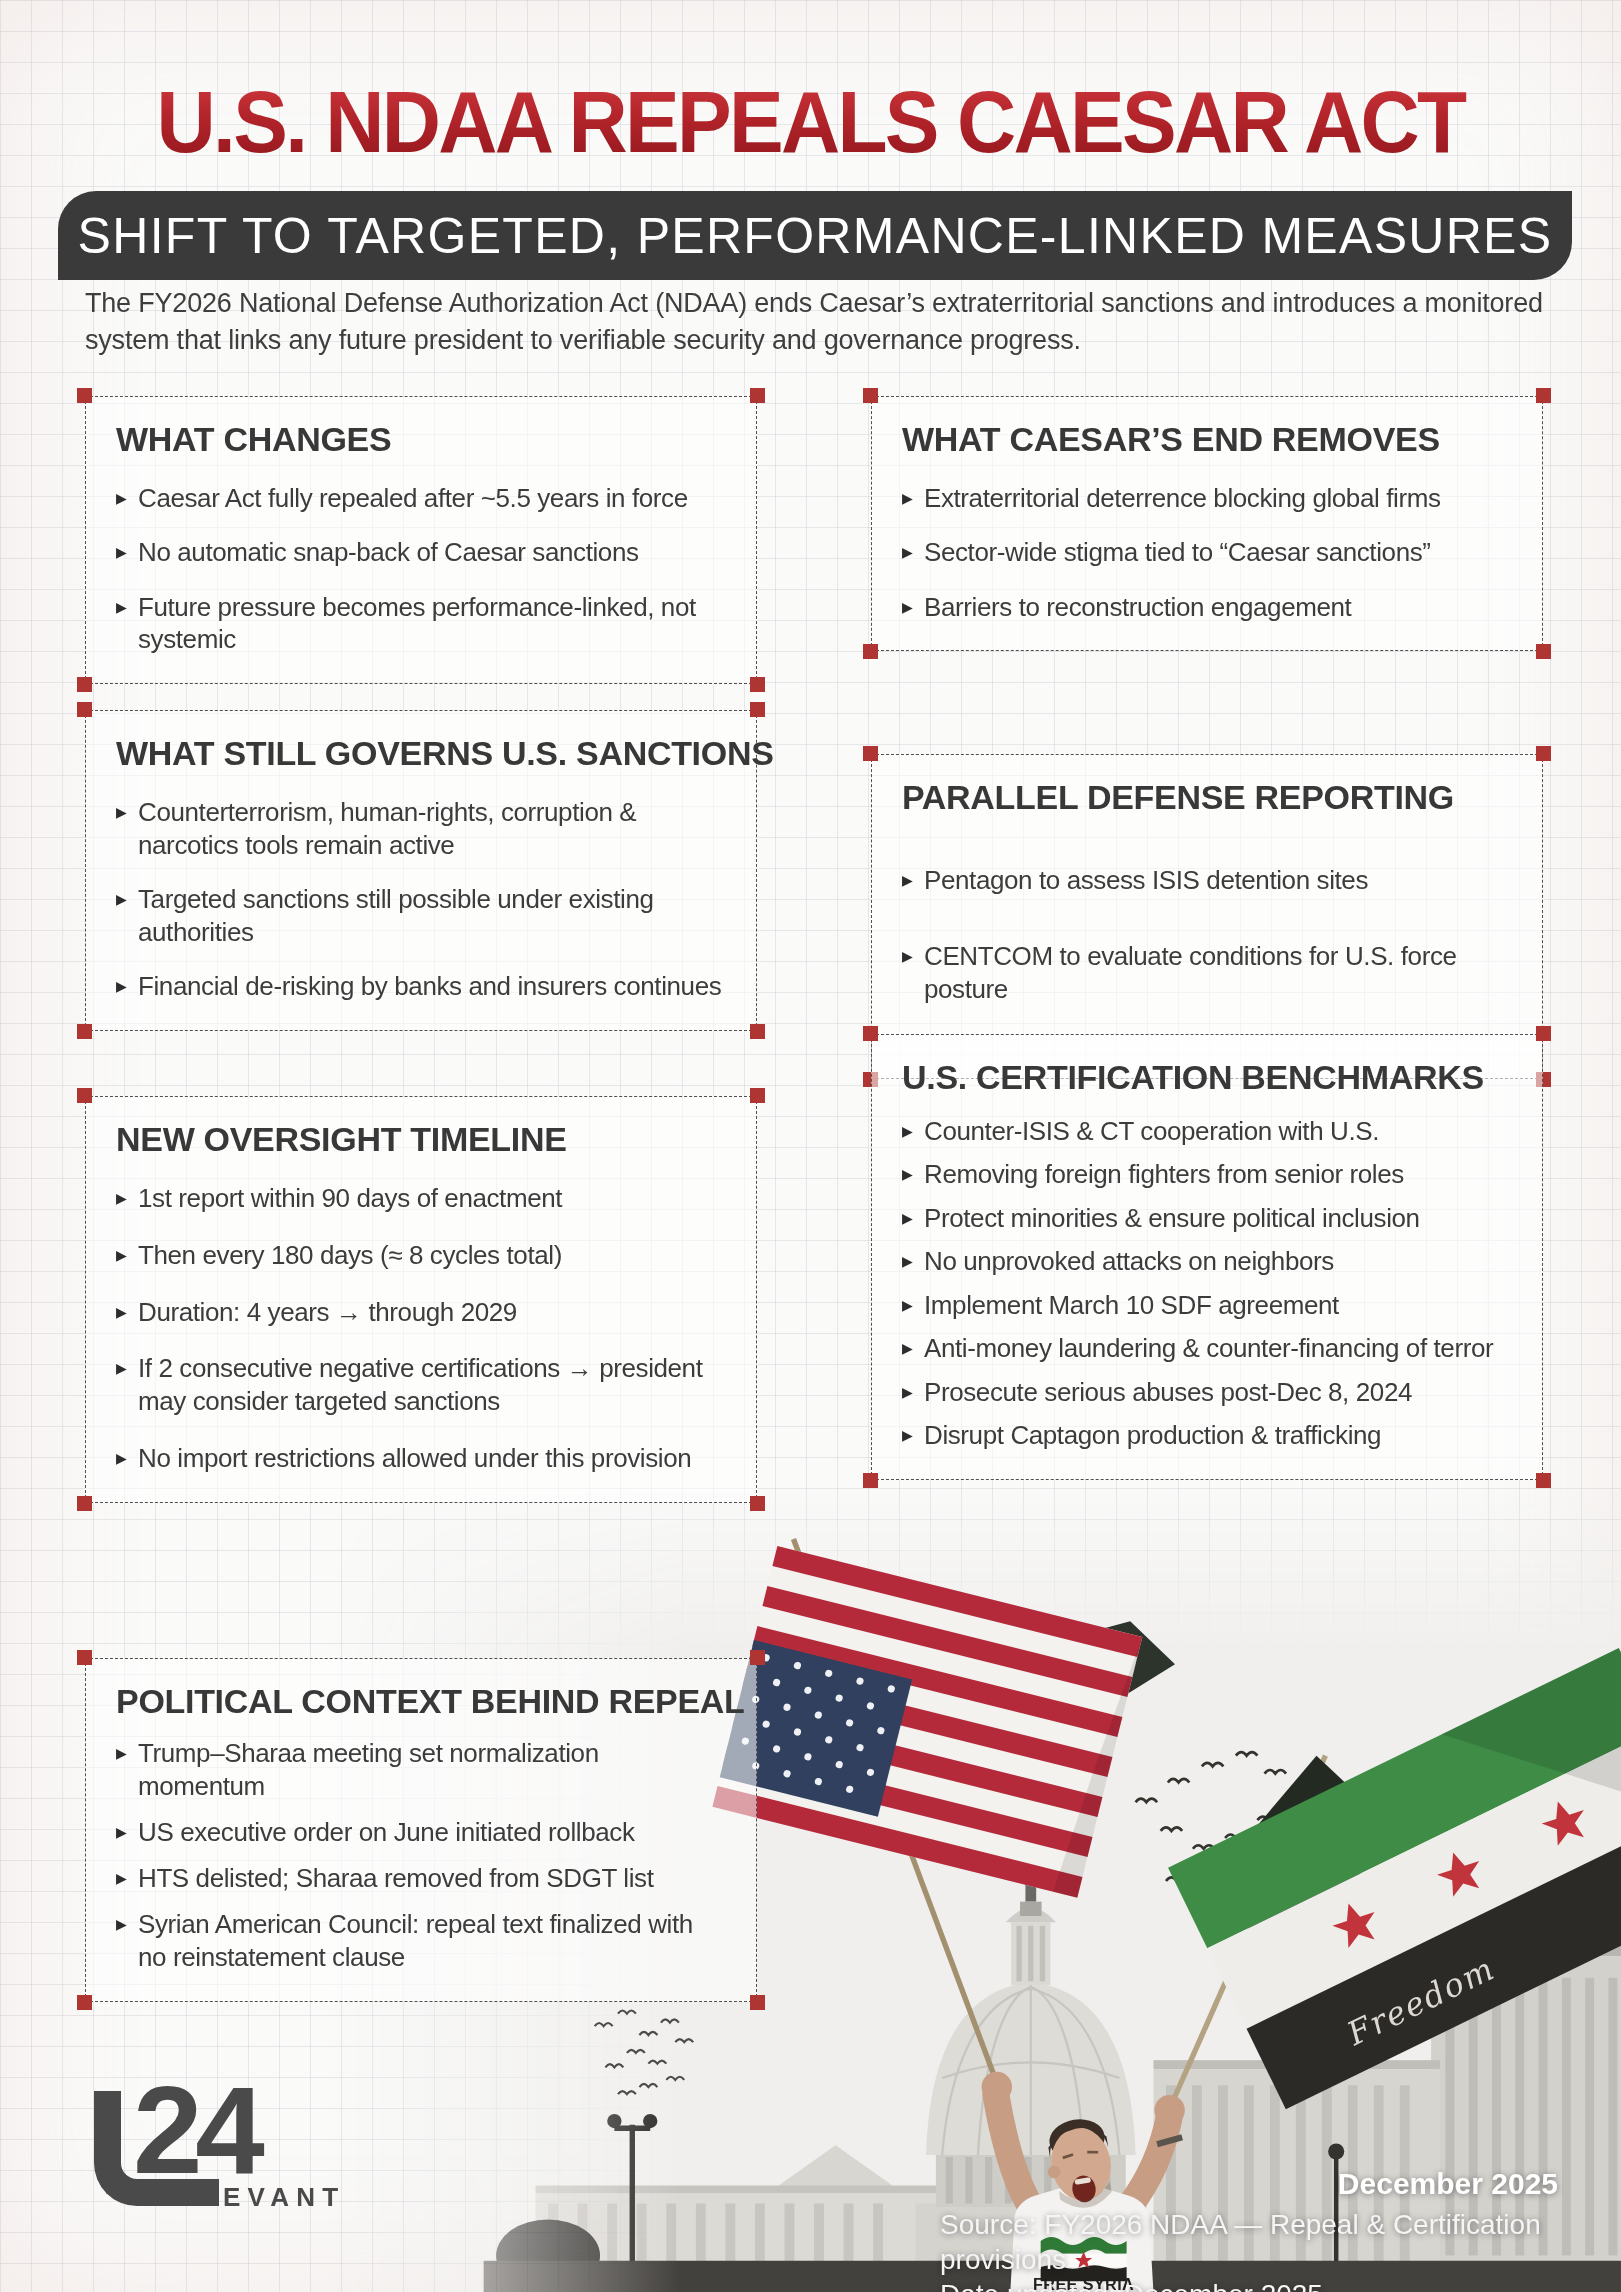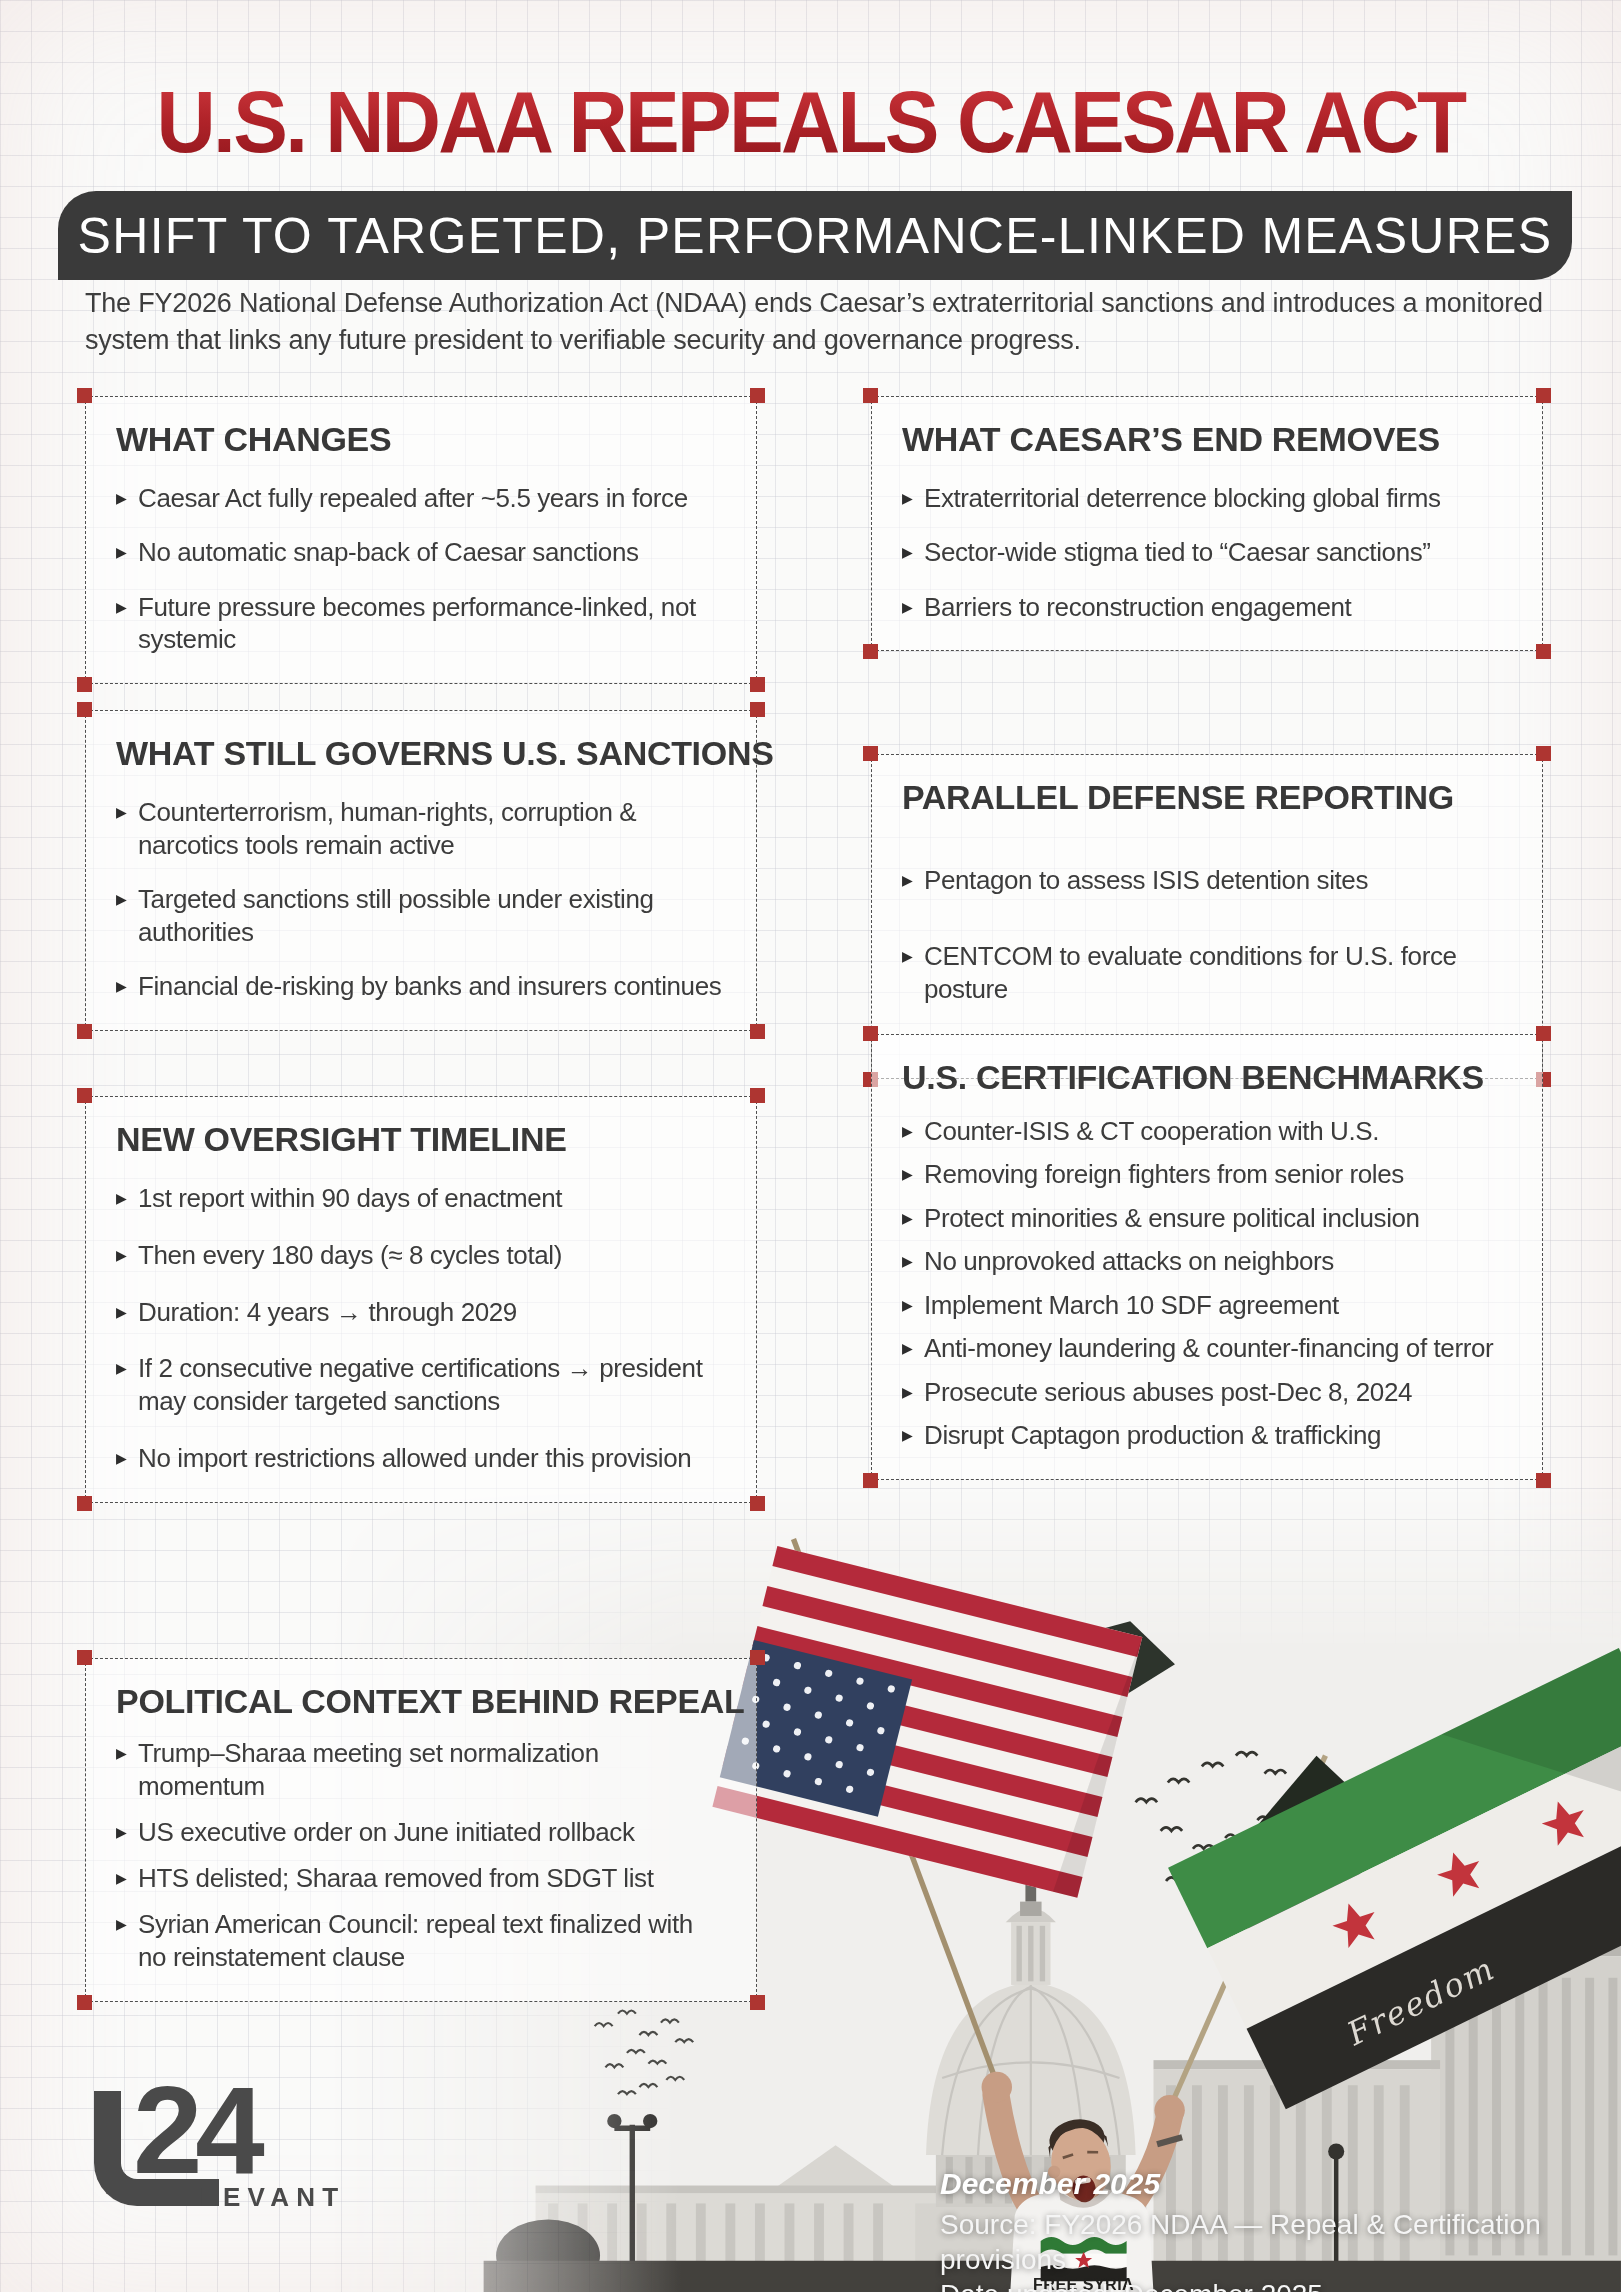--- a/index.html
+++ b/index.html
@@ -71,21 +71,21 @@
   .box { z-index:3; }
   
   .photo-svg { position:absolute; left:0; top:1487px; width:1621px; height:806px; z-index:1; }
   .flag-word { font-family:"DejaVu Serif", serif; font-style:italic; }
   .shirt-word { font-family:"Liberation Sans", sans-serif; font-weight:bold; }
   
   .caption {
     position:absolute; left:940px; top:2167px; width:618px; z-index:5;
     color:#ffffff; text-shadow:0 0.9px 6.3px rgba(0,0,0,.45);
   }
-  .caption .dec { font-size:30px; font-weight:700; margin-bottom:7.2px;font-style:italic; }
+  .caption .dec { text-align:right; font-size:30px; font-weight:700; margin-bottom:7.2px; }
   .caption .src, .caption .upd { font-size:28px; line-height:1.24; color:#f5f5f5; }
   
   .logo { position:absolute; left:94px; top:2078px; width:340px; height:152px; z-index:5; }
   .logo .bracket {
     position:absolute; left:0; top:12.5px; width:125px; height:115px;
     border-left:27px solid #4a4a4a; border-bottom:27px solid #4a4a4a;
     border-bottom-left-radius:43px;
   }
   .logo .digits {
     position:absolute; left:39px; top:-19.7px;

